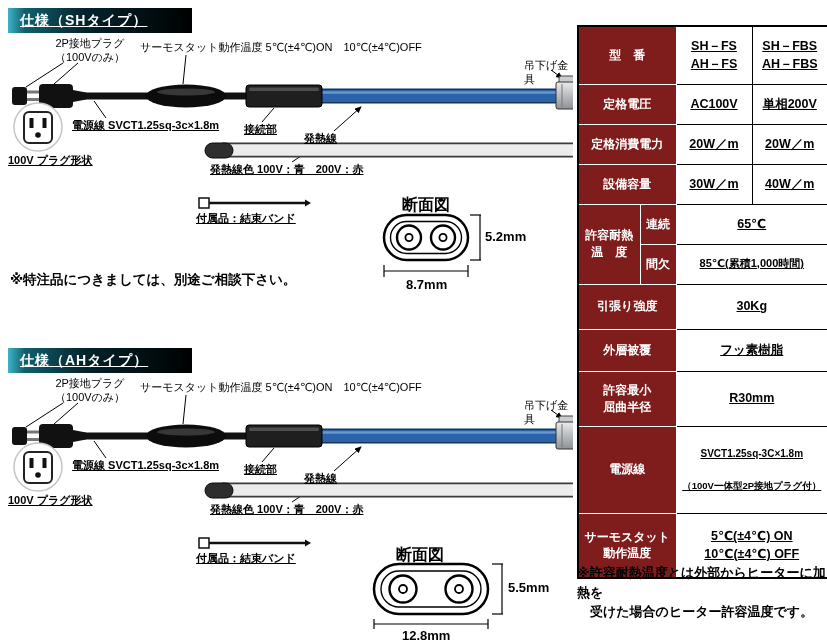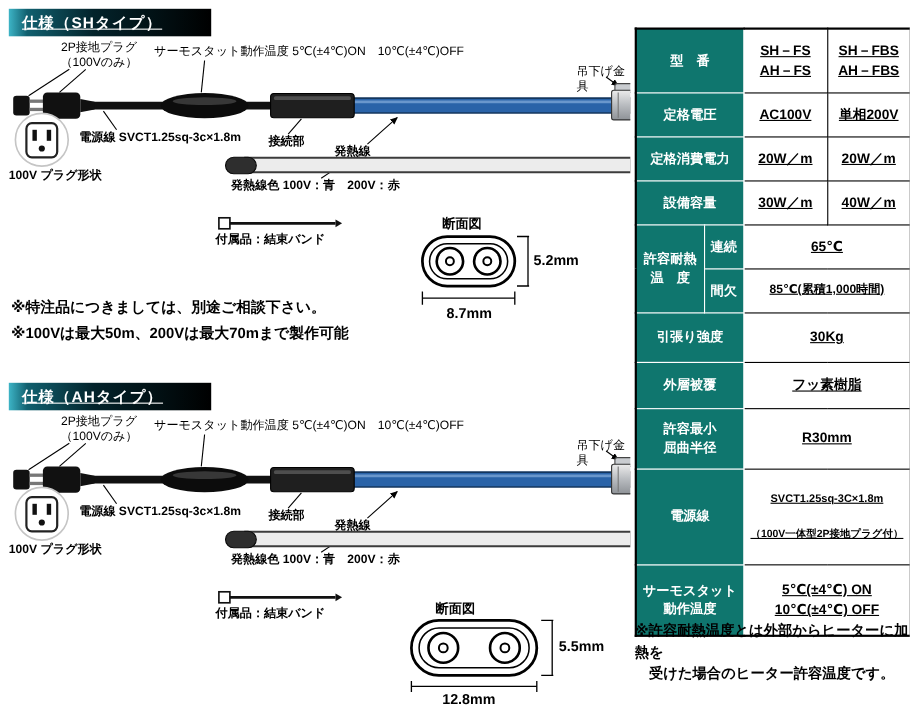--- a/index.html
+++ b/index.html
@@ -10,29 +10,29 @@
   }
   .secbar {
     position:absolute; left:8px; width:184px; height:25px;
     background:linear-gradient(90deg,#3db4c6 0%,#11606f 9%,#03232b 42%,#000 100%);
     color:#fff; font-weight:bold; font-size:14px; letter-spacing:1px;
     display:flex; align-items:center; padding-left:12px;text-decoration:underline;
   }
   .diagram { position:absolute; left:8px; width:565px; }
   .diagram svg { position:absolute; left:0; top:0; }
   .lbl { position:absolute; font-size:11px; line-height:1.3; white-space:pre-line; }
-  .lbl.b { font-weight:bold; }
-  .cs-title { position:absolute; font-size:12px; font-weight:bold; }
+  .lbl.b { font-weight:bold;text-decoration:underline; }
+  .cs-title { position:absolute; font-size:16px; font-weight:bold; }
   .dim { position:absolute; font-size:13px; font-weight:bold; }
   .notes { position:absolute; left:10px; top:268px; width:390px;
     font-size:13.5px; font-weight:bold; line-height:1.72; }
   .spec { position:absolute; left:577px; top:25px; }
   table.spec-table { border-collapse:collapse; table-layout:fixed; width:250px; border:2px solid #000; }
   .spec-table th {
-    background:#0f766e; color:#fff; font-weight:bold; font-size:12px;
+    background:#7f1d1d; color:#fff; font-weight:bold; font-size:12px;
     border:1px solid #fff; text-align:center; vertical-align:middle;
     white-space:pre-line; line-height:1.4; padding:2px;
   }
   .spec-table td {
     border:1.5px solid #000; background:#fff; text-align:center; vertical-align:middle;
     font-size:12.5px; font-weight:bold; line-height:1.45; white-space:pre-line; padding:2px;text-decoration:underline;
   }
   .spec-table td.sm { font-size:11px; }
   .cord1 { font-size:10px; font-weight:bold; }
   .cord2 { font-size:9.5px; font-weight:bold; }
@@ -139,21 +139,20 @@
   <div class="lbl b" style="left:0px; top:119px;">100V プラグ形状</div>
   <div class="lbl b" style="left:202px; top:128px;">発熱線色 100V：青　200V：赤</div>
   <div class="lbl b" style="left:188px; top:177px;">付属品：結束バンド</div>
   <div class="cs-title" style="left:394px; top:161px;">断面図</div>
   <div class="dim" style="left:477px; top:195px;">5.2mm</div>
   <div class="dim" style="left:398px; top:243px;">8.7mm</div>
 </div>
 
 <div class="notes">
   <div>※特注品につきましては、別途ご相談下さい。</div>
-  <div>※100Vは最大50m、200Vは最大70mまで製作可能</div>
 </div>
 
 <div class="secbar" style="top:348px;">
   <span>仕様（AHタイプ）</span>
 </div>
 
 <div class="diagram" style="top:374px; height:269px;">
   <svg width="565" height="269" viewBox="0 0 565 269">
     <defs>
       <marker id="ahAH" markerWidth="8" markerHeight="8" refX="6" refY="3" orient="auto">

